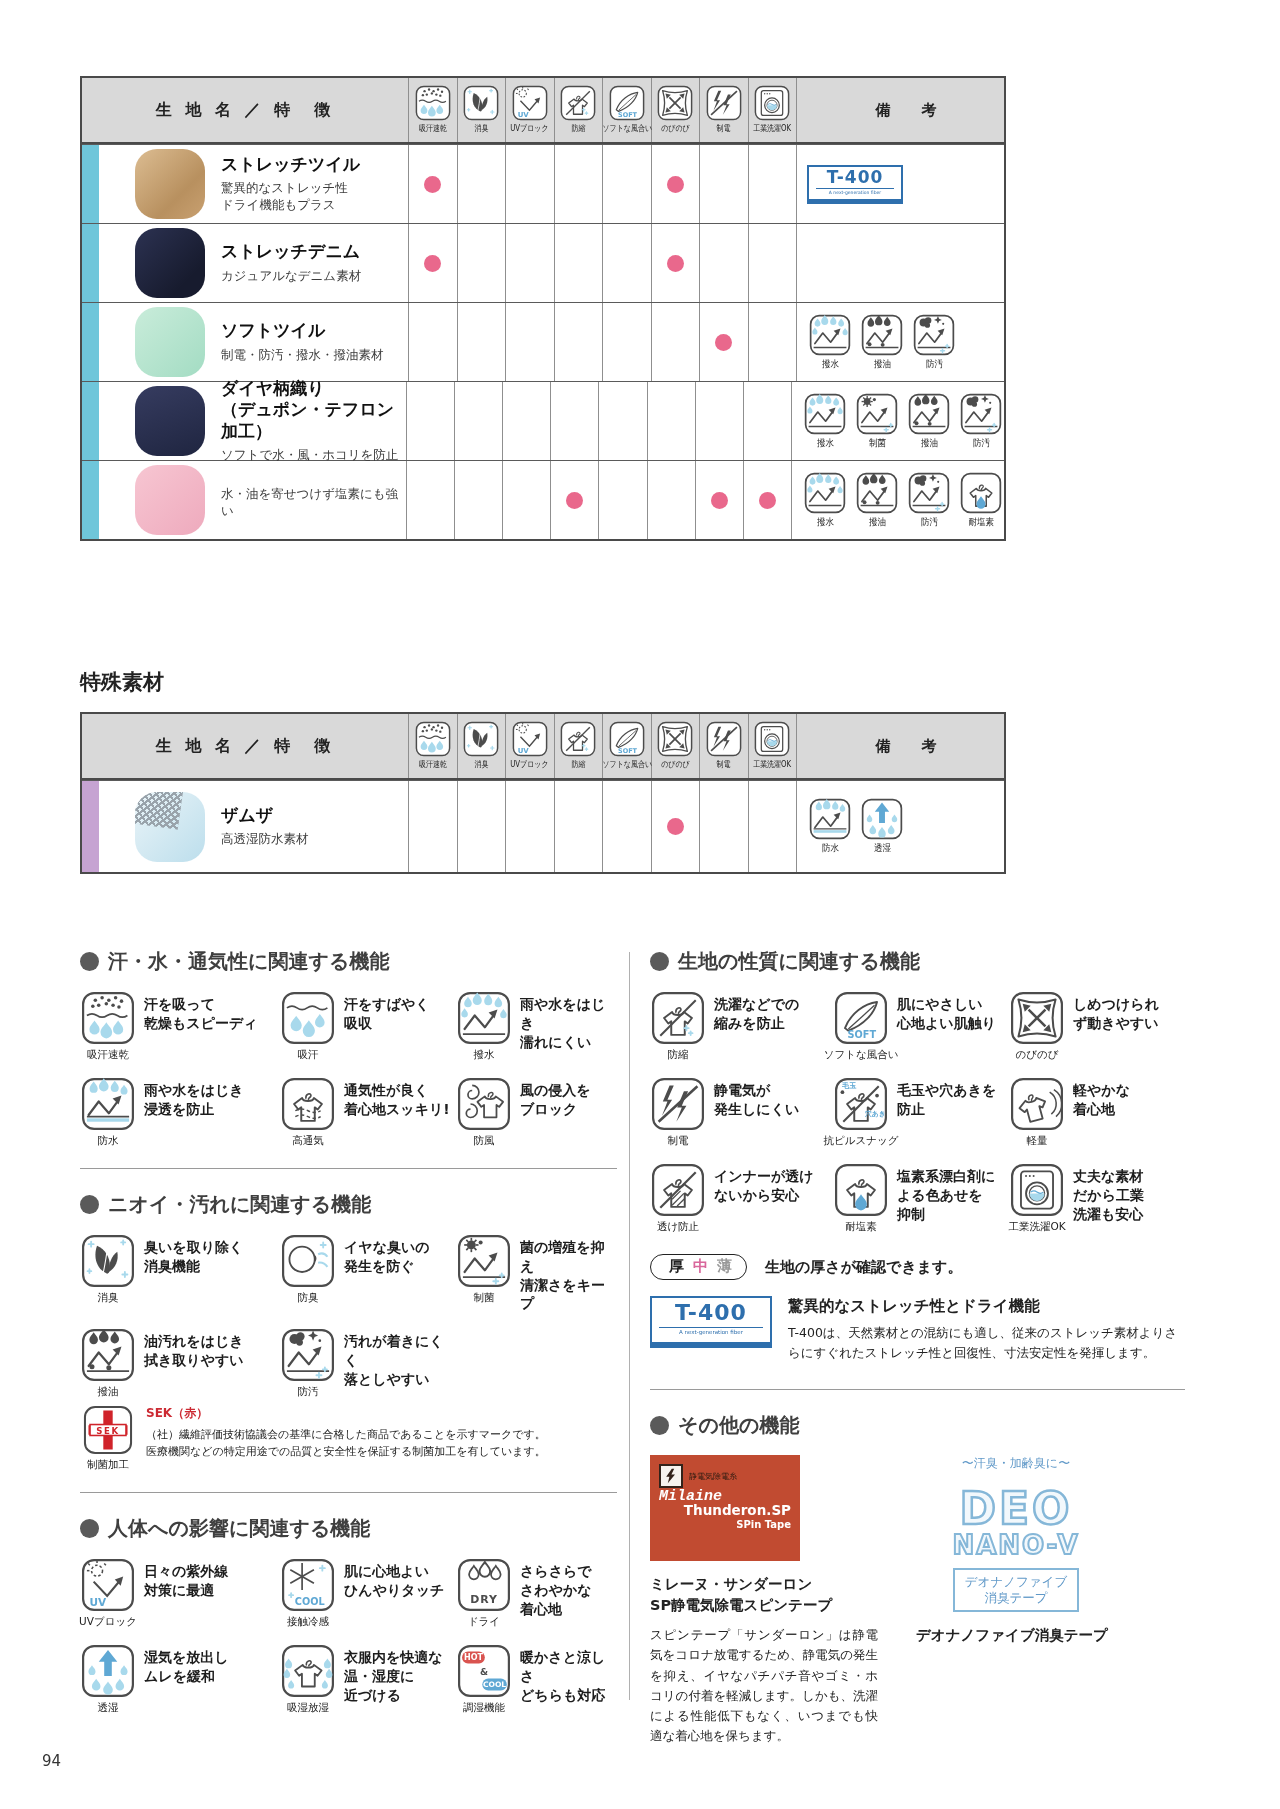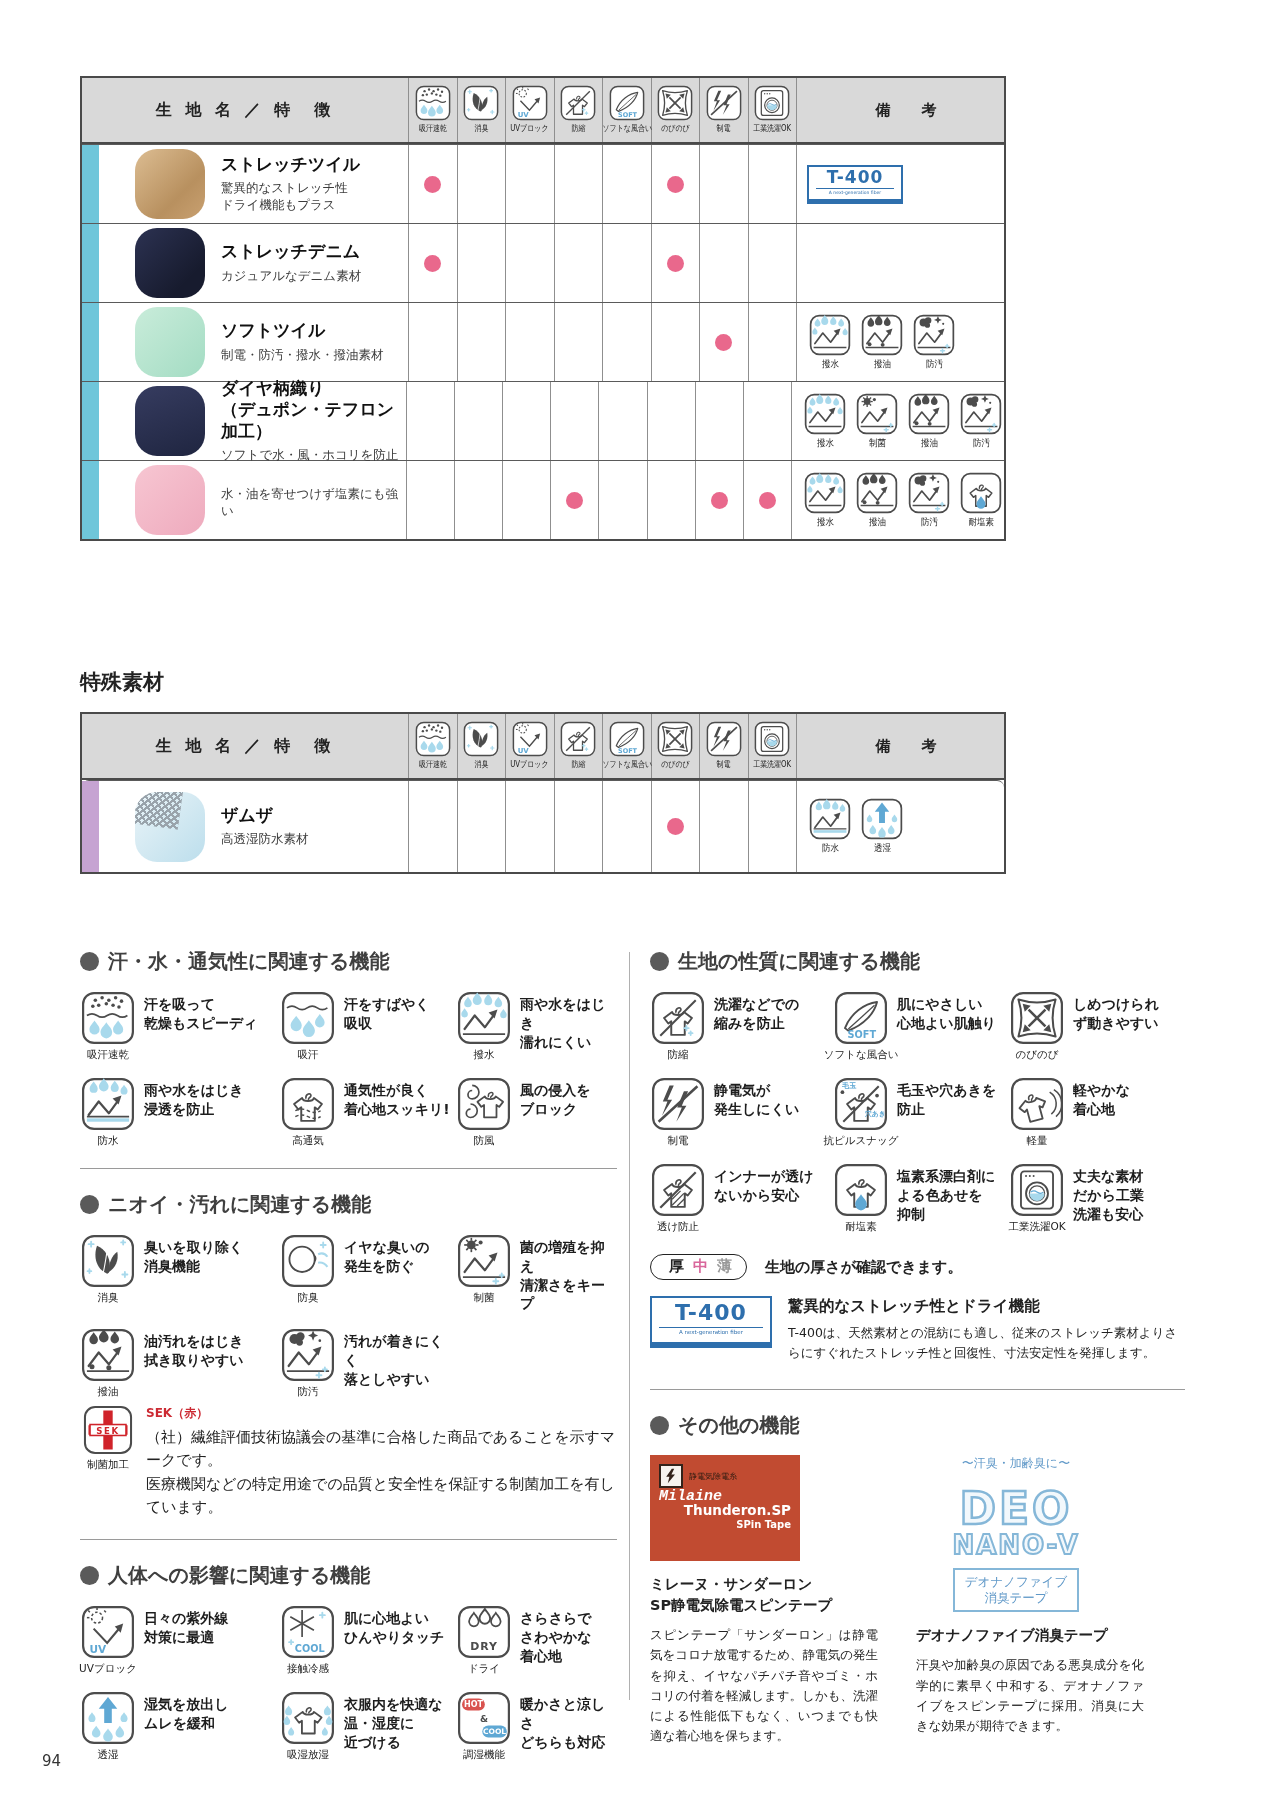--- a/index.html
+++ b/index.html
@@ -12,21 +12,21 @@
   #table-special{top:712px;}
   .thead{display:flex;height:66px;background:#d9d9d9;border-bottom:2px solid #4a4a4a;box-sizing:border-box;}
   .th-name{width:326px;display:flex;align-items:center;justify-content:center;
            font-weight:bold;font-size:16px;letter-spacing:4px;color:#222;}
   .th-icon{width:48.5px;border-left:1px solid #8f8f8f;display:flex;flex-direction:column;
            align-items:center;justify-content:center;box-sizing:border-box;}
   .th-label{font-size:8.5px;margin-top:2px;white-space:nowrap;transform:scaleX(0.82);color:#222;}
   .th-remarks{flex:1;border-left:1px solid #8f8f8f;display:flex;align-items:center;justify-content:center;
               font-weight:bold;font-size:15px;letter-spacing:8px;box-sizing:border-box;padding-left:19px;}
   .trow{display:flex;height:79px;border-top:1px solid #5a5a5a;box-sizing:border-box;}
-  #table-special .trow{height:92px;border-radius:7px;}
+  #table-special .trow{height:92px;}
   .accent{width:17px;flex-shrink:0;}
   .td-name{width:309px;display:flex;align-items:center;box-sizing:border-box;padding-left:36px;}
   .swatch{width:70px;height:70px;border-radius:22px;flex-shrink:0;}
   .swatch-tan{background:linear-gradient(135deg,#dcbd92,#b8905f 65%,#c9a171);}
   .swatch-denim{background:linear-gradient(135deg,#2c3252,#171b2e 75%);}
   .swatch-mint{background:linear-gradient(135deg,#c9ecda,#a3dcc3);}
   .swatch-navy{background:linear-gradient(160deg,#363c60,#1f2540);}
   .swatch-pink{background:linear-gradient(135deg,#f7c6d2,#eeaabd);}
   .swatch-zamza{background:linear-gradient(135deg,#eaf4f8,#bcdeec);position:relative;overflow:hidden;}
   .swatch-zamza::before{content:"";position:absolute;left:-6px;top:-10px;width:52px;height:44px;
@@ -55,21 +55,21 @@
   .lgrid{display:grid;grid-template-columns:200px 176px auto;row-gap:15px;}
   .legend-right .lgrid{grid-template-columns:183px 176px auto;}
   .litem{display:flex;align-items:flex-start;}
   .liconw{width:56px;flex-shrink:0;display:flex;flex-direction:column;align-items:center;}
   .llabel{font-size:10.5px;margin-top:3px;white-space:nowrap;color:#222;}
   .ldesc{margin-left:8px;padding-top:4px;font-size:14px;font-weight:600;line-height:1.34;white-space:pre-line;color:#1d1d1d;}
   .hdiv{border:none;border-top:1.5px solid #9a9a9a;margin:20px 0 22px 0;}
   .sekrow{display:flex;margin-top:6px;}
   .sektext{margin-left:10px;}
   .sektitle{color:#cc2a33;font-weight:bold;font-size:12px;}
-  .sekbody{font-size:15px;line-height:1.55;margin-top:4px;white-space:pre-line;color:#222;}
+  .sekbody{font-size:11px;line-height:1.55;margin-top:4px;white-space:pre-line;color:#222;}
 
   .thickrow{display:flex;align-items:center;margin:20px 0 16px 0;}
   .thickbadge{border:1.7px solid #222;border-radius:15px;padding:2px 14px 3px 18px;font-weight:bold;
               font-size:15px;letter-spacing:9px;white-space:nowrap;}
   .thicktext{margin-left:18px;font-weight:bold;font-size:15px;}
   .t400row{display:flex;align-items:flex-start;margin-bottom:26px;}
   .t400box{border:2.5px solid #2e6fad;border-bottom-width:6px;width:118px;height:44px;text-align:center;
            box-sizing:content-box;flex-shrink:0;background:#fff;}
   .t400text{color:#2e6fad;font-weight:bold;font-size:22px;line-height:29px;letter-spacing:1px;}
   .t400tag{color:#2e6fad;font-size:5.5px;border-top:1px solid #2e6fad;margin:0 7px;padding-top:1px;white-space:nowrap;overflow:hidden;}
@@ -1183,18 +1183,17 @@
             <div class="tsub">SPin Tape</div>
           </div>
           <div class="ptitle">ミレーヌ・サンダーロン
 SP静電気除電スピンテープ</div>
           <div class="pbody">スピンテープ「サンダーロン」は静電気をコロナ放電するため、静電気の発生を抑え、イヤなパチパチ音やゴミ・ホコリの付着を軽減します。しかも、洗濯による性能低下もなく、いつまでも快適な着心地を保ちます。</div>
         </div>
         <div>
           <div class="deologo"><div class="deotag">〜汗臭・加齢臭に〜</div><div class="deobig">DEO</div><div class="deomid">NANO-V</div><div class="deobox">デオナノファイブ
 消臭テープ</div></div>
           <div class="ptitle">デオナノファイブ消臭テープ</div>
-          <div class="pbody">汗臭や加齢臭の原因である悪臭成分を化学的に素早く中和する、デオナノファイブをスピンテープに採用。消臭に大きな効果が期待できます。</div>
         </div>
       </div>
     </div>
   <div class="page-num">94</div>
 </div>
 
 </body></html>

